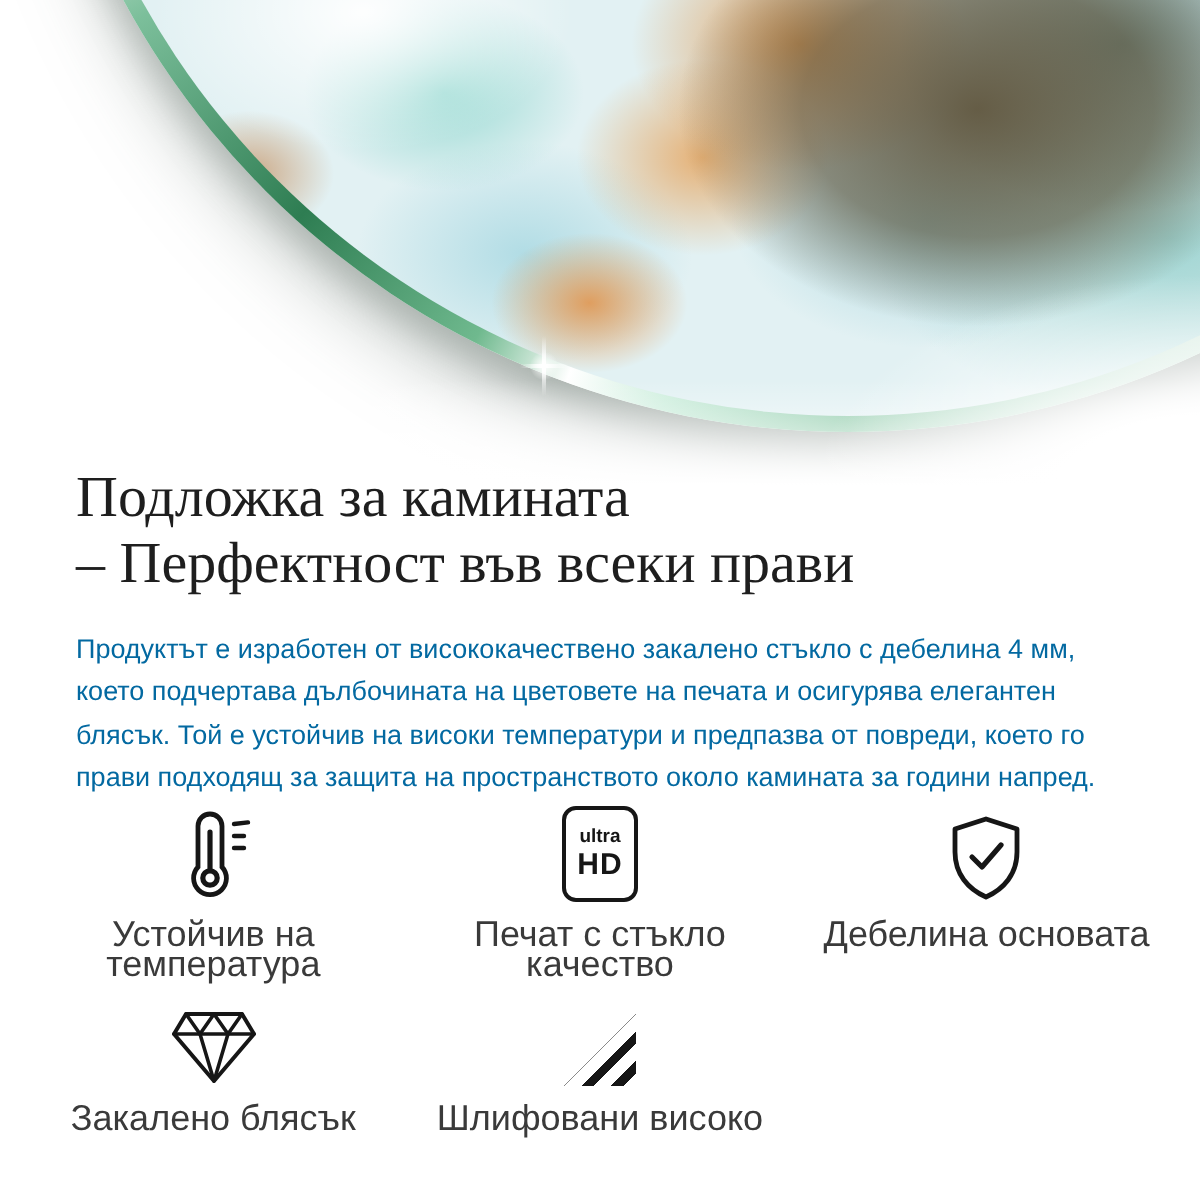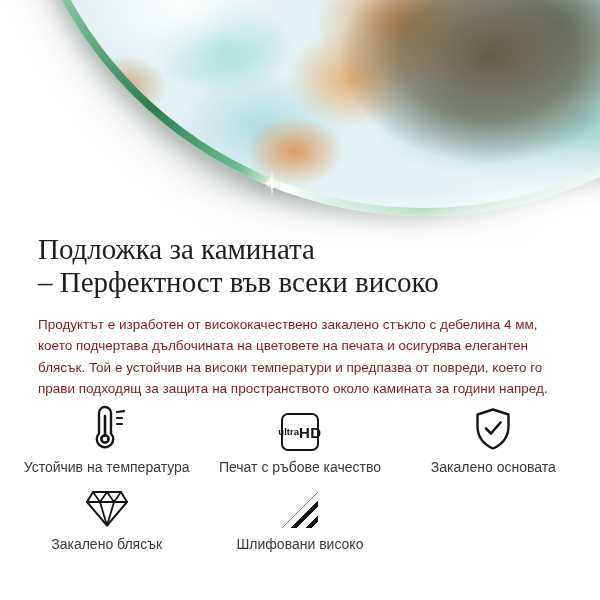--- a/index.html
+++ b/index.html
@@ -58,35 +58,35 @@
 
   
   .title {
     position:absolute; left:38px; top:233px; width:520px;
     font-family:"Liberation Serif", serif; font-weight:400;
     font-size:29px; line-height:33px; color:#1e1e1e;
   }
   .title span { display:block; }
   .desc {
     position:absolute; left:38px; top:314px; width:532px;
-    font-size:13.5px; line-height:21.4px; color:#7f1d1d;
+    font-size:13.5px; line-height:21.4px; color:#0369a1;
   }
 
   
   .features {
     position:absolute; left:10px; top:401px; width:580px;
     display:grid; grid-template-columns:repeat(3,1fr); row-gap:3px;
   }
   .feature { display:flex; flex-direction:column; align-items:center; }
   .icon-box { height:50px; display:flex; align-items:flex-end; justify-content:center; }
-  .feature-label { margin-top:9px; font-size:14px; line-height:15px; color:#3a3a3a; text-align:center; }
+  .feature-label { margin-top:9px; font-size:18px; line-height:15px; color:#3a3a3a; text-align:center; }
 
   .uhd {
-    width:38px; height:38px; border:2.6px solid #161616; border-radius:7px;
-    display:flex; flex-direction:row; align-items:center; justify-content:center;
+    width:38px; height:48px; border:2.6px solid #161616; border-radius:7px;
+    display:flex; flex-direction:column; align-items:center; justify-content:center;
     color:#161616; line-height:1;
   }
   .uhd-top { font-size:9.5px; font-weight:700; }
   .uhd-bottom { font-size:15px; font-weight:700; margin-top:1px; letter-spacing:0.5px; }
 
   .stripes {
     width:36px; height:36px;
     background:repeating-linear-gradient(135deg, #161616 0 4.5px, transparent 4.5px 10.5px);
     clip-path:polygon(0 100%, 100% 0, 100% 100%);
   }
@@ -101,21 +101,21 @@
       <div class="glass-face"></div>
     </div>
     <div class="photo-fade"></div>
     <div class="sparkle">
       <div class="sparkle-glow"></div>
     </div>
   </div>
 
   <h1 class="title">
     <span>Подложка за камината</span>
-    <span>– Перфектност във всеки високо</span>
+    <span>– Перфектност във всеки прави</span>
   </h1>
 
   <p class="desc">Продуктът е изработен от висококачествено закалено стъкло с дебелина 4 мм, което подчертава дълбочината на цветовете на печата и осигурява елегантен блясък. Той е устойчив на високи температури и предпазва от повреди, което го прави подходящ за защита на пространството около камината за години напред.</p>
 
   <div class="features">
 
     <div class="feature">
       <div class="icon-box">
         <svg width="46" height="46" viewBox="0 0 46 46" fill="none" stroke="#161616" stroke-linecap="round">
           <path d="M15 8 A6 6 0 0 1 27 8 L27 28.5 A8.2 8.2 0 1 1 15 28.5 Z" stroke-width="2.4"></path>
@@ -129,31 +129,31 @@
       <div class="feature-label">Устойчив на температура</div>
     </div>
 
     <div class="feature">
       <div class="icon-box">
         <div class="uhd">
           <span class="uhd-top">ultra</span>
           <span class="uhd-bottom">HD</span>
         </div>
       </div>
-      <div class="feature-label">Печат с ръбове качество</div>
+      <div class="feature-label">Печат с стъкло качество</div>
     </div>
 
     <div class="feature">
       <div class="icon-box">
         <svg width="40" height="44" viewBox="0 0 40 44" fill="none" stroke="#161616" stroke-linejoin="round" stroke-linecap="round">
           <path d="M20 2.5 L35.5 7.5 V19 C35.5 30 29 37.5 20 41.5 C11 37.5 4.5 30 4.5 19 V7.5 Z" stroke-width="2.4"></path>
           <polyline points="13,21.5 18,26.5 27.5,15.5" stroke-width="2.6" fill="none"></polyline>
         </svg>
       </div>
-      <div class="feature-label">Закалено основата</div>
+      <div class="feature-label">Дебелина основата</div>
     </div>
 
     <div class="feature">
       <div class="icon-box">
         <svg width="44" height="40" viewBox="0 0 44 40" fill="none" stroke="#161616" stroke-linejoin="round" stroke-linecap="round">
           <path d="M8 4 L36 4 L42 14 L22 37.5 L2 14 Z" stroke-width="2"></path>
           <line x1="2" y1="14" x2="42" y2="14" stroke-width="1.8"></line>
           <path d="M8 4 L15 14 L22 4 L29 14 L36 4" stroke-width="1.8" fill="none"></path>
           <path d="M15 14 L22 37.5 L29 14" stroke-width="1.8" fill="none"></path>
         </svg>

